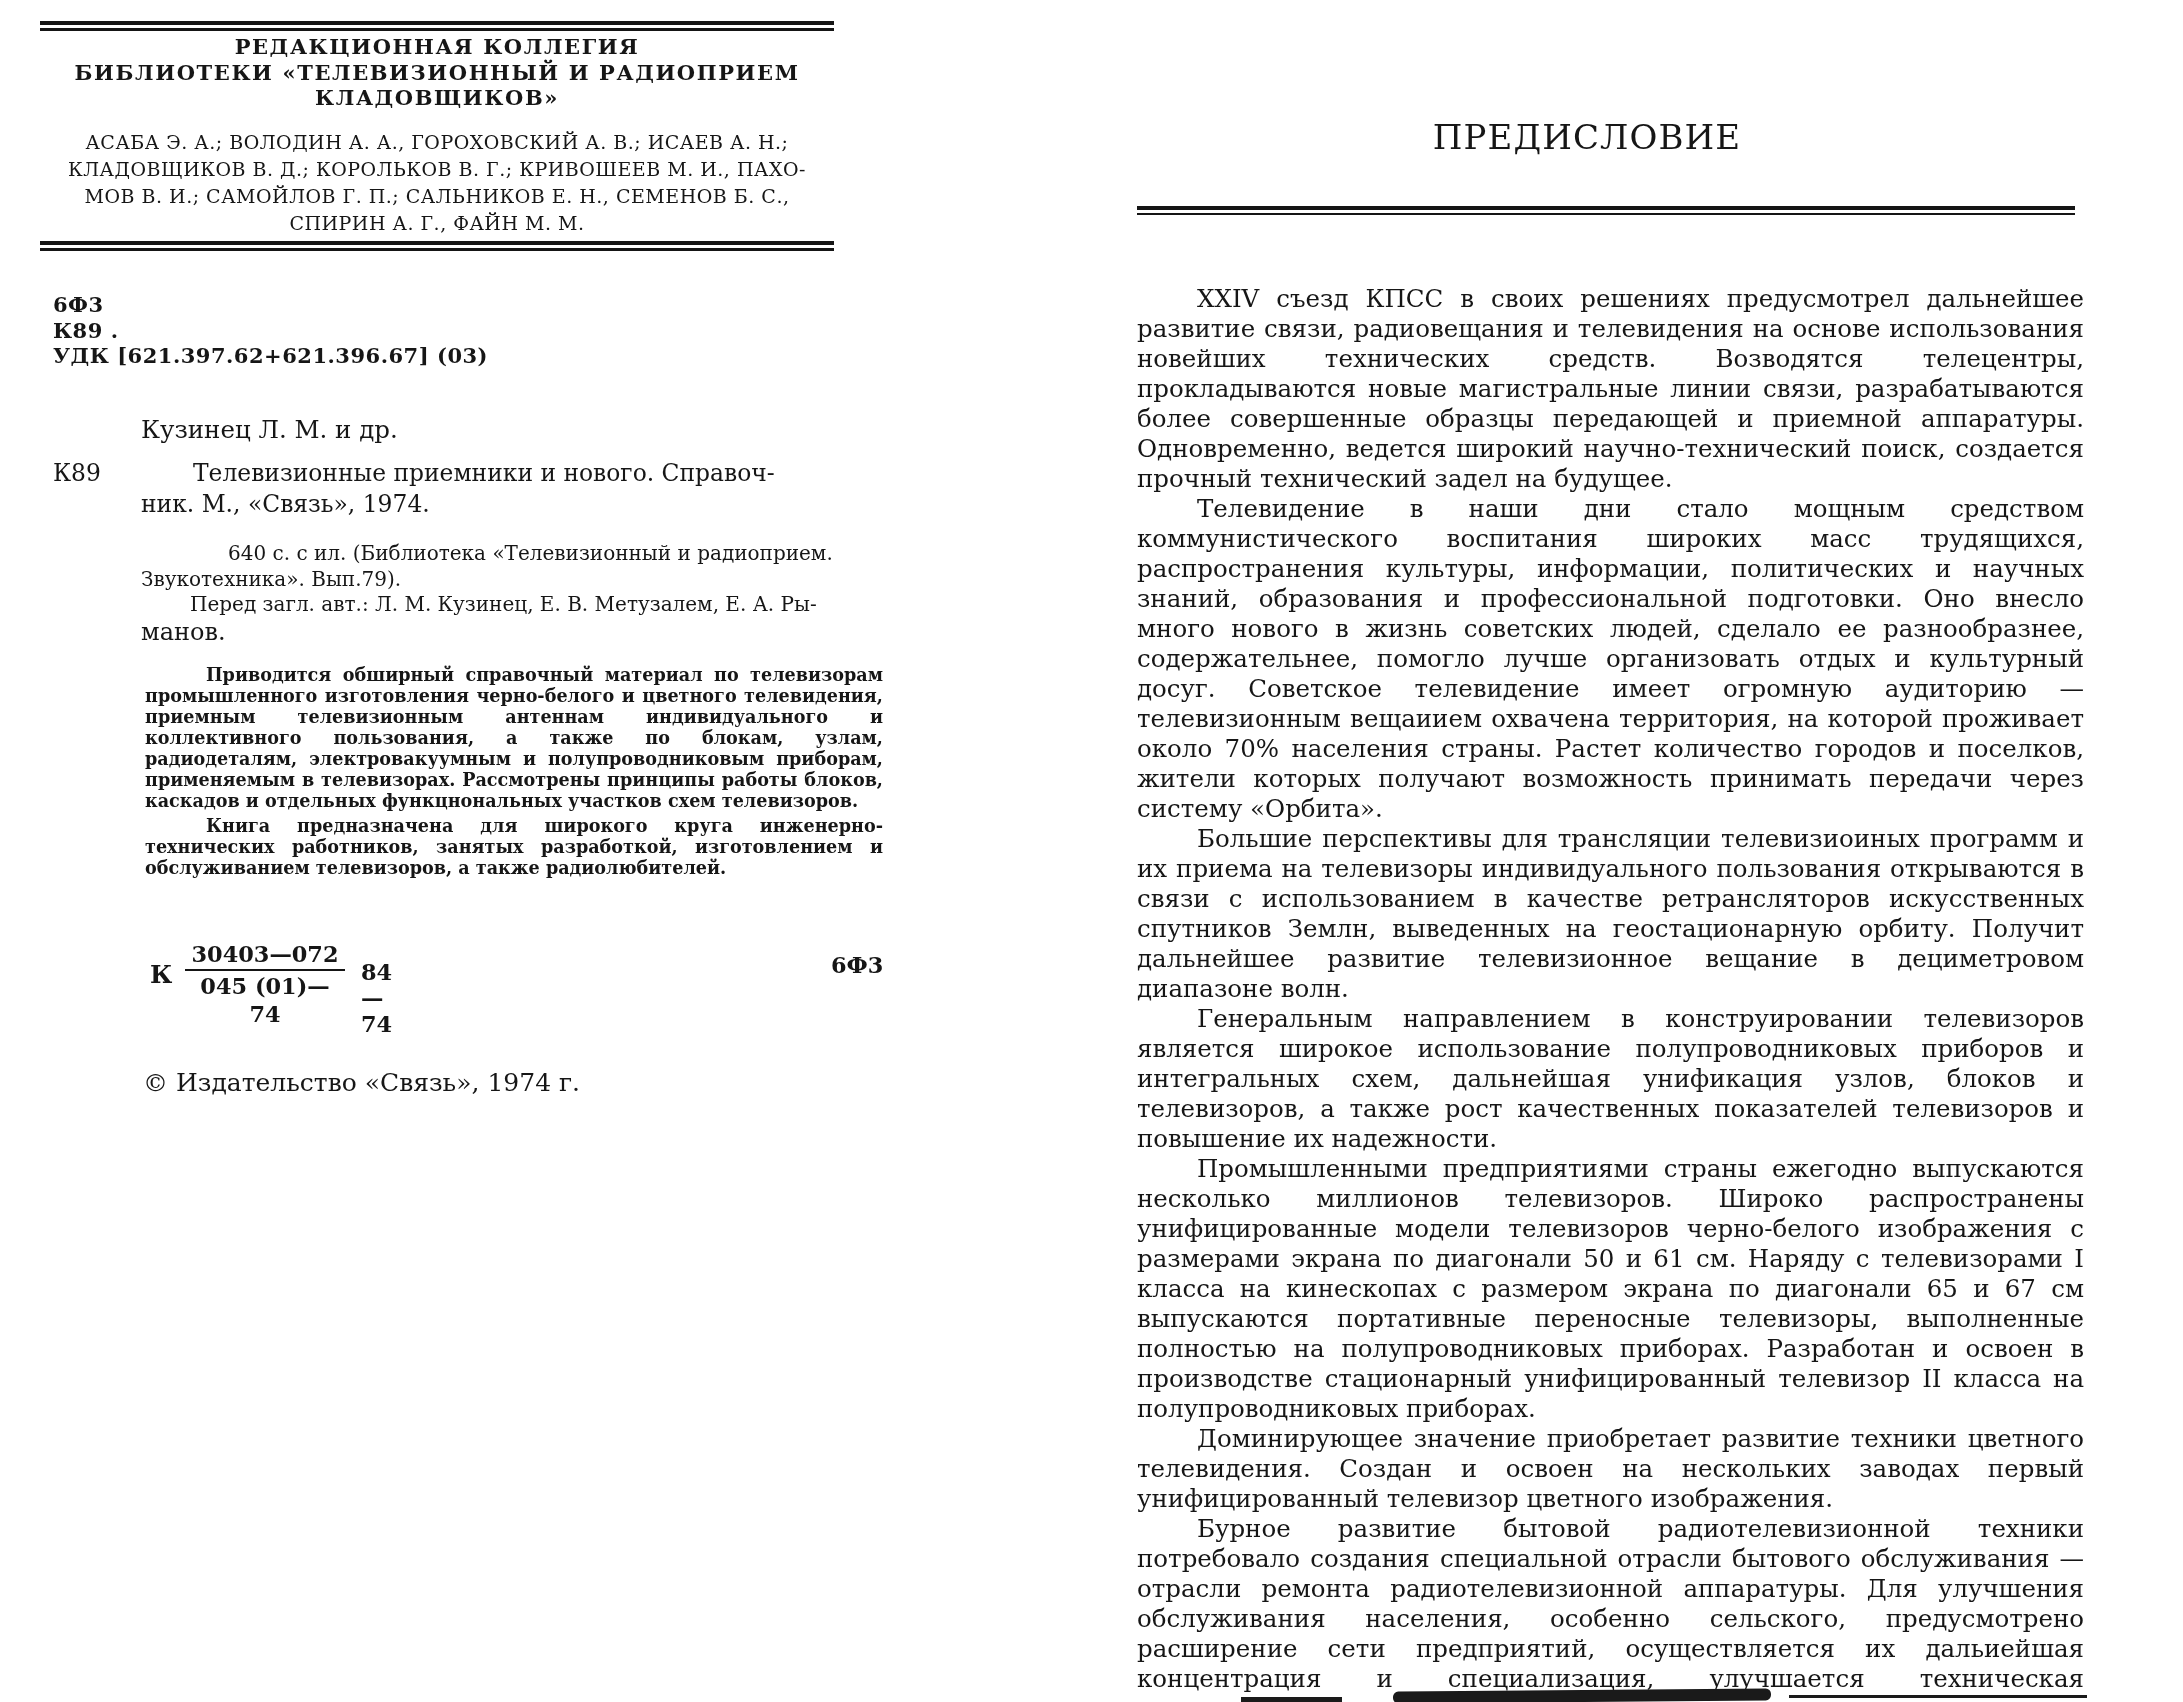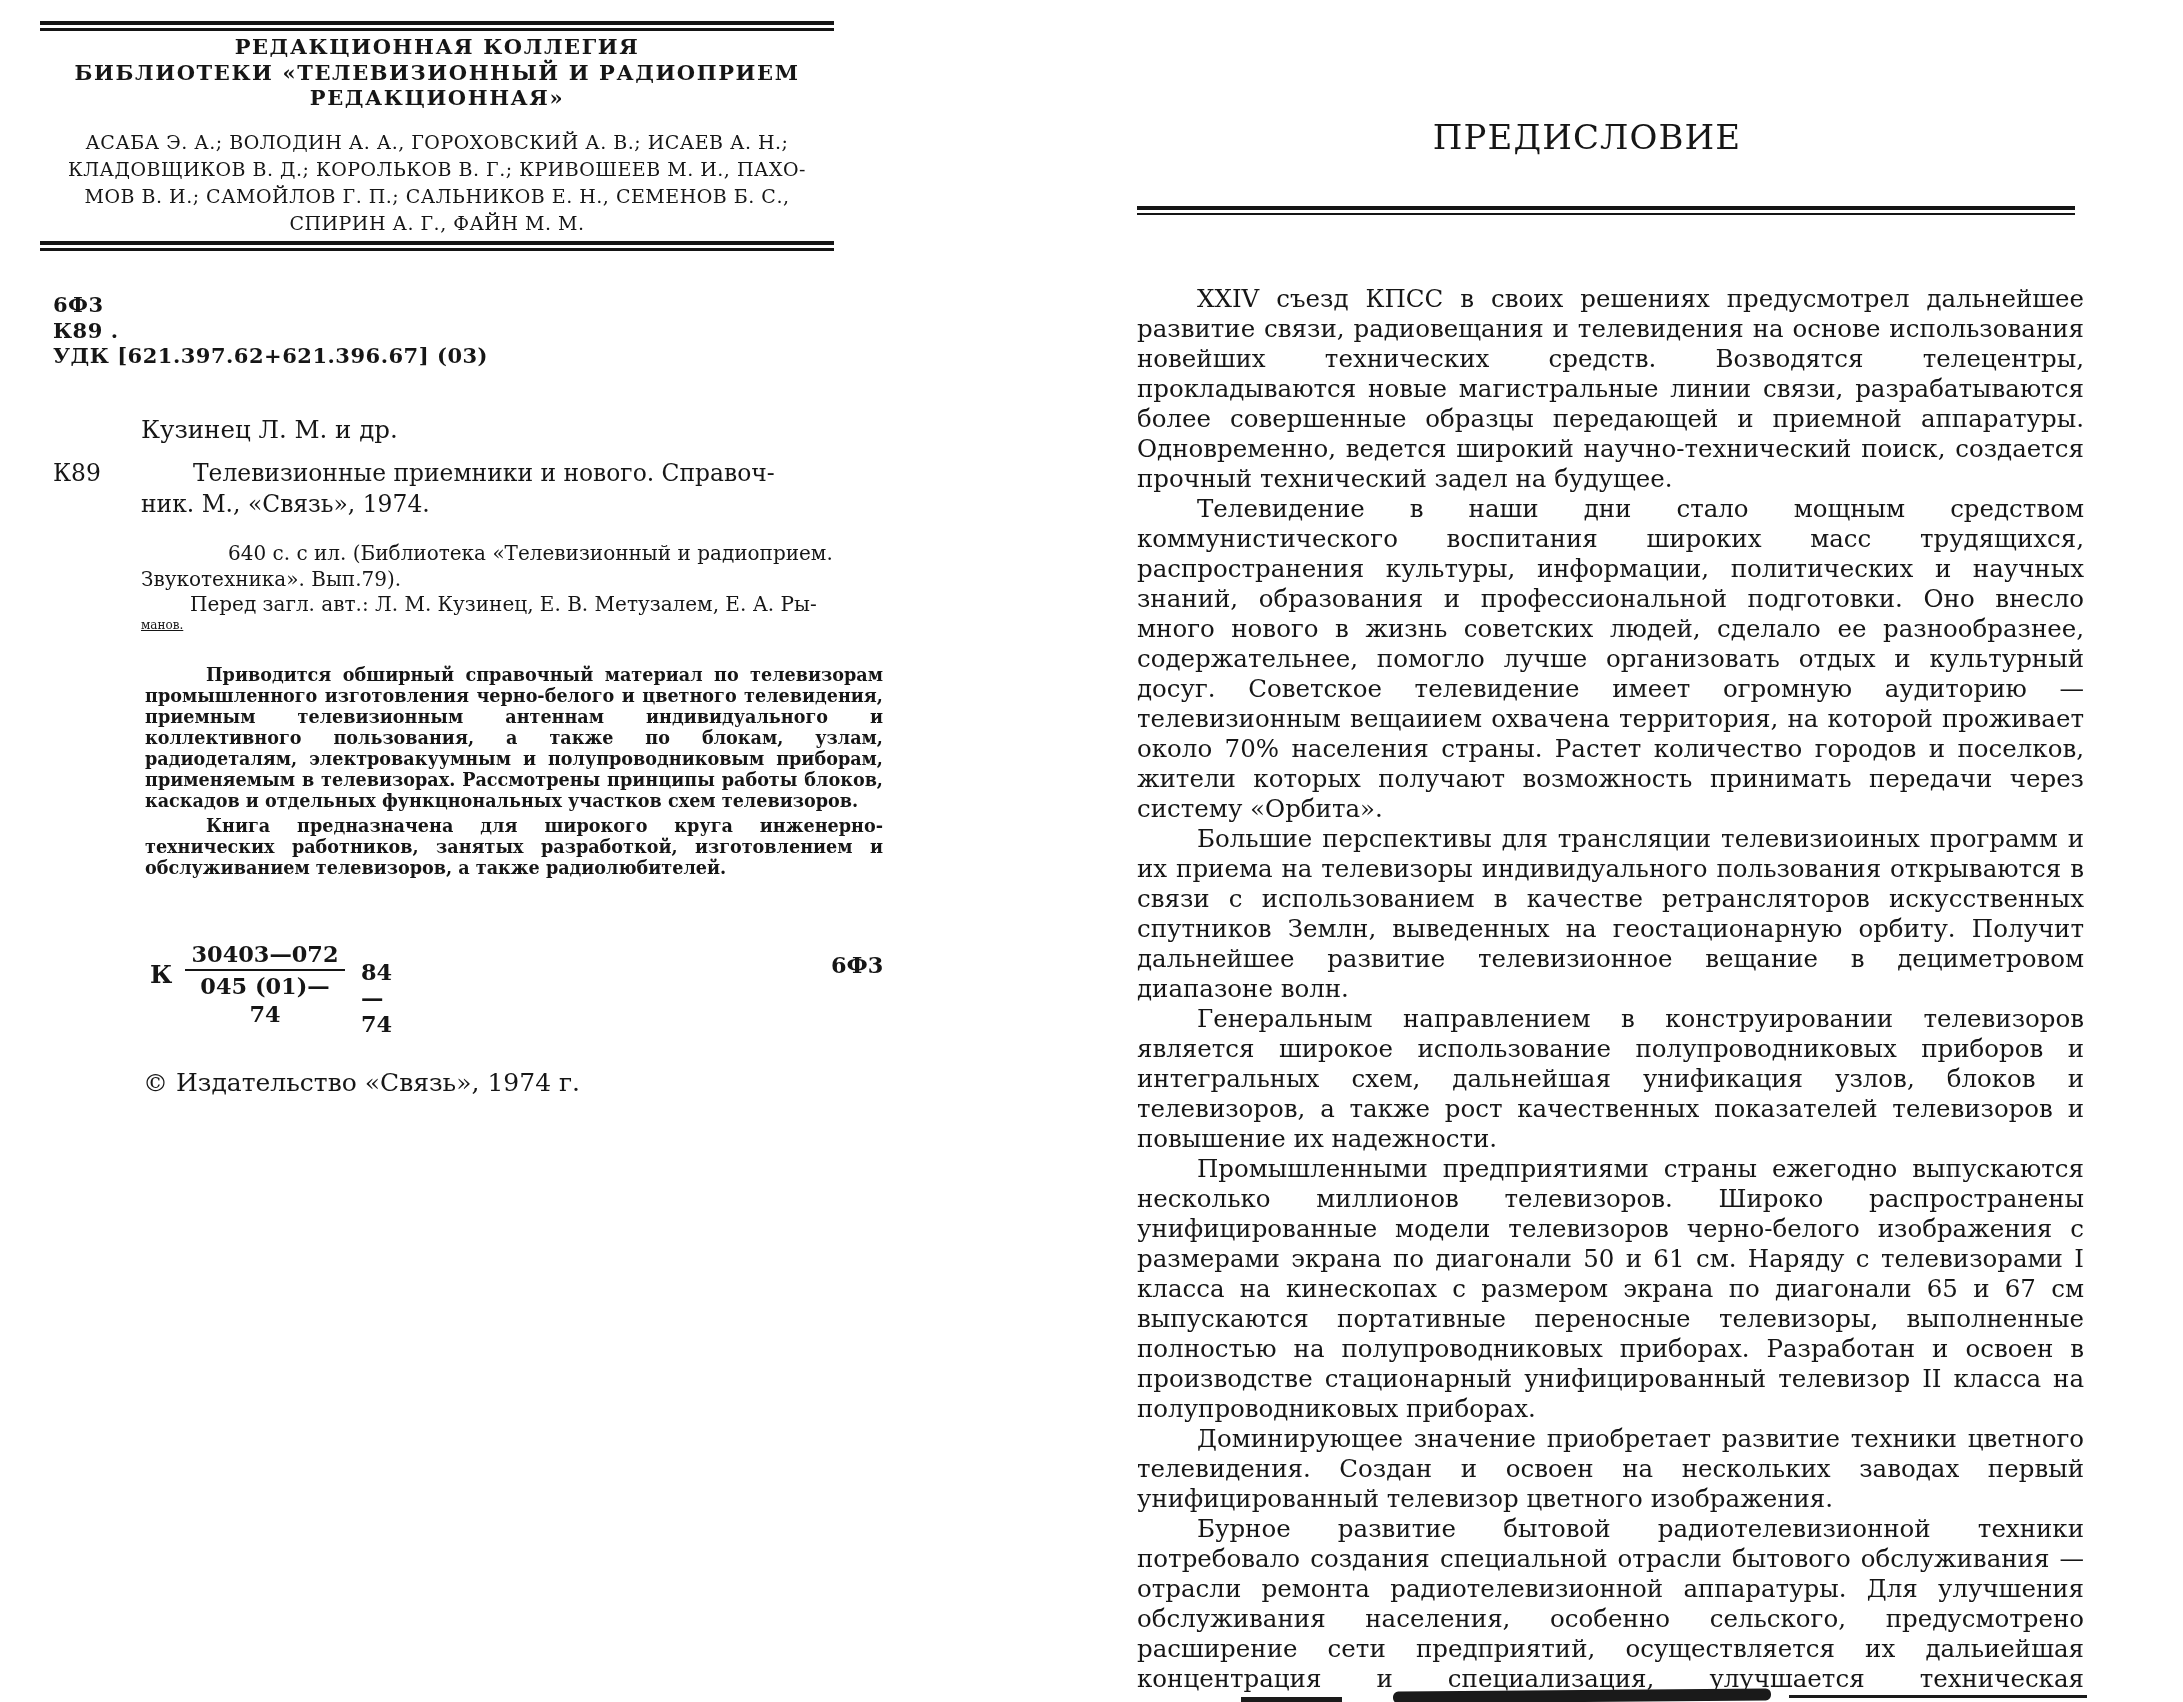--- a/index.html
+++ b/index.html
@@ -38,21 +38,21 @@
     position:absolute; left:53px; top:292px;
     font-weight:bold; font-size:21px; line-height:25.6px; letter-spacing:0.5px;
   }
   .entry-authors { position:absolute; left:141px; top:415px; font-size:24.5px;text-align:center; }
   .entry-cutter  { position:absolute; left:53px; top:459px; font-size:23.4px; }
   .entry-title-1 { position:absolute; left:193px; top:459px; font-size:23.4px; }
   .entry-title-2 { position:absolute; left:141px; top:490px; font-size:23.4px; }
   .entry-d0 { position:absolute; left:228px; top:541px; font-size:20px; }
   .entry-d1 { position:absolute; left:141px; top:567px; font-size:20px; }
   .entry-d2 { position:absolute; left:190px; top:592px; font-size:20px; }
-  .entry-d3 { position:absolute; left:141px; top:618px; font-size:12px;text-decoration:underline; }
+  .entry-d3 { position:absolute; left:141px; top:618px; font-size:24px; }
   .annotation {
     position:absolute; left:141px; top:660px; width:746px;
     font-size:17.6px; font-weight:bold; line-height:21px; text-align:justify;
   }
   .annotation p { margin:4px; text-indent:61px; }
   .imprint { position:absolute; left:0; top:0; }
   .f-prefix { position:absolute; left:150px; top:960px; font-size:24.5px; font-weight:bold; }
   .fraction {
     position:absolute; left:185px; top:940px; width:160px;
     text-align:center; font-size:22.4px; font-weight:bold; line-height:28px;
@@ -88,21 +88,21 @@
   <section>
 
     <div class="rule-double rule-top">
       <span class="rl a"></span>
       <span class="rl b"></span>
     </div>
 
     <div class="board-title">
       <div>РЕДАКЦИОННАЯ  КОЛЛЕГИЯ</div>
       <div>БИБЛИОТЕКИ  «ТЕЛЕВИЗИОННЫЙ  И  РАДИОПРИЕМ</div>
-      <div>РЕДАКЦИОННАЯ»</div>
+      <div>КЛАДОВЩИКОВ»</div>
     </div>
 
     <div class="board-names">
       <div>АСАБА Э. А.;  ВОЛОДИН А. А.,  ГОРОХОВСКИЙ А. В.;  ИСАЕВ А. Н.;</div>
       <div>КЛАДОВЩИКОВ В. Д.;  КОРОЛЬКОВ В. Г.;  КРИВОШЕЕВ М. И.,  ПАХО-</div>
       <div>МОВ В. И.;  САМОЙЛОВ Г. П.;  САЛЬНИКОВ Е. Н.,  СЕМЕНОВ Б. С.,</div>
       <div>СПИРИН А. Г.,  ФАЙН М. М.</div>
     </div>
 
     <div class="rule-double rule-mid">

